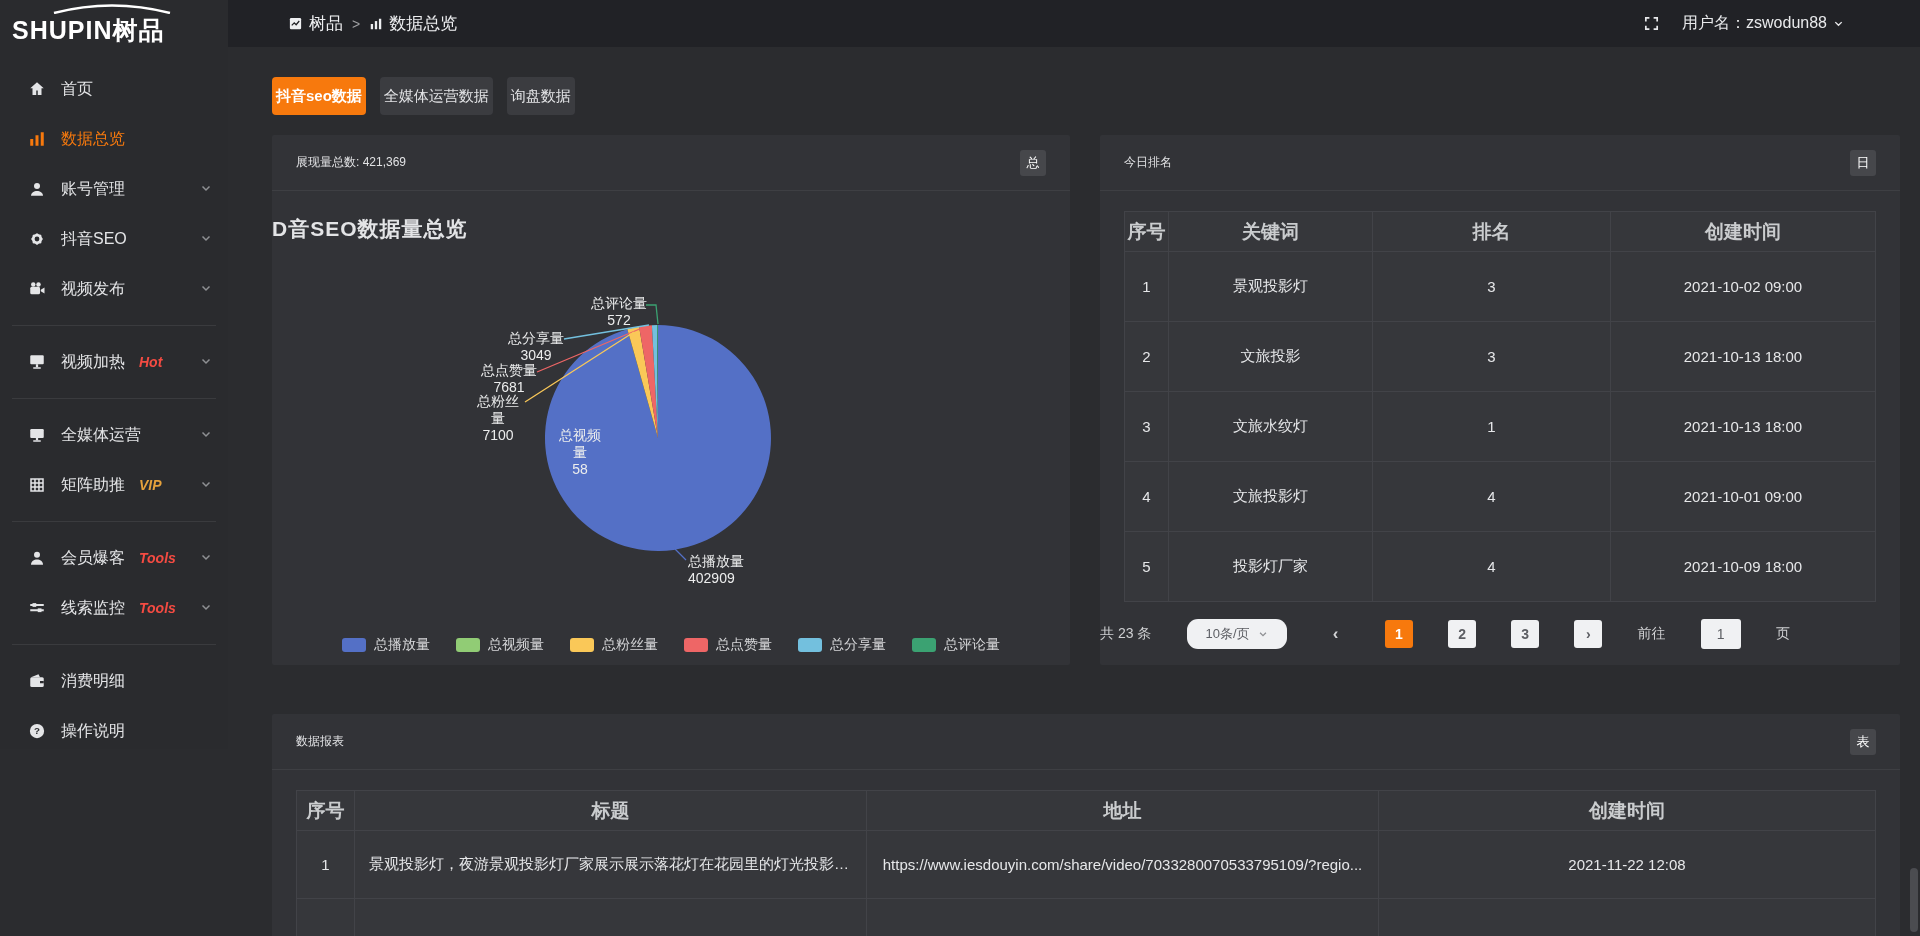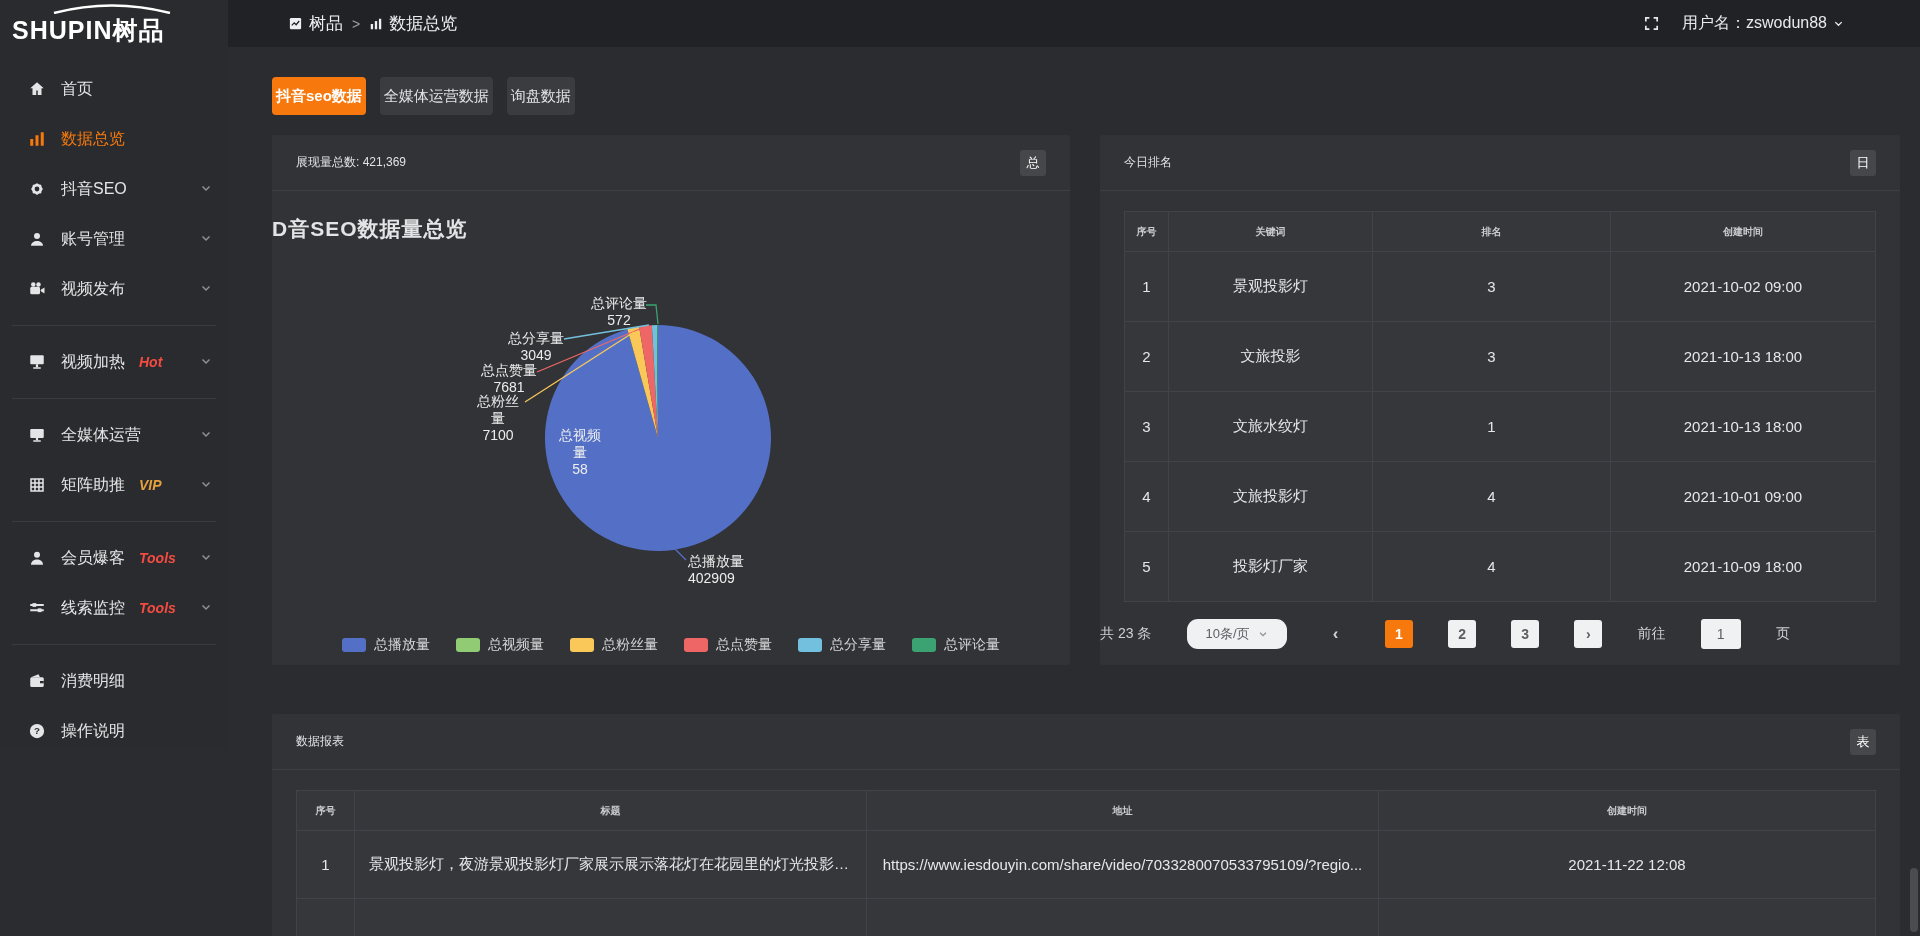--- a/index.html
+++ b/index.html
@@ -63,21 +63,21 @@
   .pl-fans    { left:199px; top:202px; width:54px; }
   .pl-video   { left:281px; top:236px; width:54px; }
   .pl-play    { left:416px; top:362px; width:64px; text-align:left; }
   .legend { position:absolute; left:0; top:445px; width:100%; display:flex; justify-content:center; gap:26px; }
   .legend-item { display:flex; align-items:center; gap:8px; color:#d6d7d9; font-size:14px; cursor:pointer; }
   .legend-swatch { width:24px; height:14px; border-radius:3px; }
 
   
   .data-table { width:calc(100% - 48px); margin:20px 24px 0; border-collapse:collapse; table-layout:fixed; }
   .data-table th, .data-table td { border:1px solid #424348; background:#36373b; }
-  .data-table th { height:40px; color:#caccce; font-size:10px; font-weight:600; }
+  .data-table th { height:40px; color:#caccce; font-size:19px; font-weight:600; }
   .data-table td { height:70px; color:#e6e7e9; font-size:15px; text-align:center; }
   .report-table td { height:68px; }
   .td-left { text-align:left; padding:0 14px; overflow:hidden; white-space:nowrap; text-overflow:ellipsis; }
   .td-link { color:#f7790d; cursor:pointer; }
   .stub-row td { height:60px; }
 
   
   .pagination { display:flex; align-items:center; justify-content:space-between; gap:17px;
     margin-top:17px; padding-right:110px; color:#cfd0d2; font-size:14px; }
   .page-size { width:100px; height:30px; background:#f0f1f3; border-radius:11px; color:#5c5e63;
@@ -124,39 +124,39 @@
               <rect x="10" y="7" width="4" height="14"></rect>
               <rect x="17" y="3" width="4" height="18"></rect>
             </svg>
           </span>
         <span>数据总览</span>
       </div>
 
       <div class="side-item">
         <span class="s-icon">
             <svg viewBox="0 0 24 24" fill="currentColor">
+              <circle cx="12" cy="8" r="4"></circle>
+              <path d="M4 21c0-4 4-6.5 8-6.5s8 2.5 8 6.5z"></path>
+            </svg>
+          </span>
+        <span>账号管理</span>
+        <span class="side-chevron"><svg width="12" height="12" viewBox="0 0 24 24" fill="none" stroke="currentColor" stroke-width="3">
+              <path d="M5 9l7 7 7-7"></path>
+            </svg></span>
+      </div>
+
+      <div class="side-item">
+        <span class="s-icon">
+            <svg viewBox="0 0 24 24" fill="currentColor">
               <rect x="6" y="6" width="12" height="12" rx="2"></rect>
               <rect x="6" y="6" width="12" height="12" rx="2" transform="rotate(45 12 12)"></rect>
               <circle cx="12" cy="12" r="3.2" fill="#2a2b2e"></circle>
             </svg>
           </span>
         <span>抖音SEO</span>
-        <span class="side-chevron"><svg width="12" height="12" viewBox="0 0 24 24" fill="none" stroke="currentColor" stroke-width="3">
-              <path d="M5 9l7 7 7-7"></path>
-            </svg></span>
-      </div>
-
-      <div class="side-item">
-        <span class="s-icon">
-            <svg viewBox="0 0 24 24" fill="currentColor">
-              <circle cx="12" cy="8" r="4"></circle>
-              <path d="M4 21c0-4 4-6.5 8-6.5s8 2.5 8 6.5z"></path>
-            </svg>
-          </span>
-        <span>账号管理</span>
         <span class="side-chevron"><svg width="12" height="12" viewBox="0 0 24 24" fill="none" stroke="currentColor" stroke-width="3">
               <path d="M5 9l7 7 7-7"></path>
             </svg></span>
       </div>
 
       <div class="side-item">
         <span class="s-icon">
             <svg viewBox="0 0 24 24" fill="currentColor">
               <circle cx="7" cy="6" r="3"></circle>
               <circle cx="14" cy="6" r="3"></circle>

